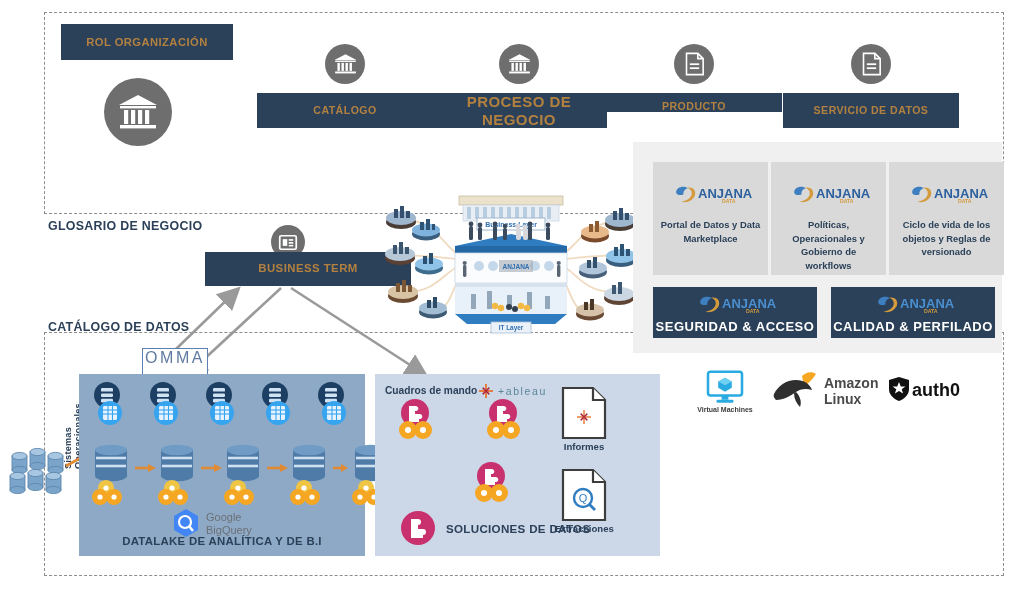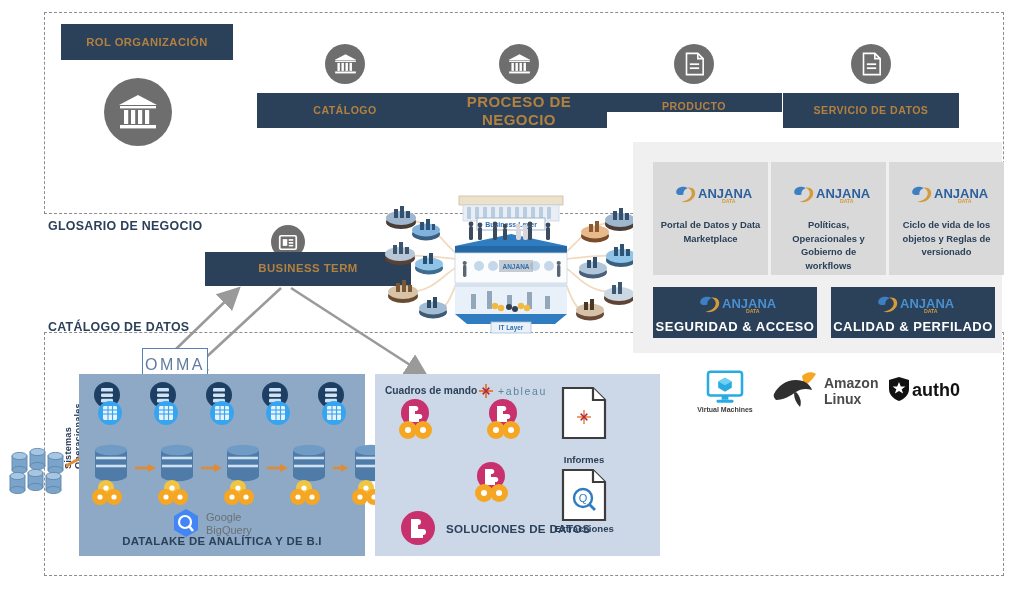--- a/index.html
+++ b/index.html
@@ -43,21 +43,21 @@
   #datalake{position:absolute;background:#8ea9c6;}
   #datalake .title{position:absolute;left:0;right:0;bottom:9px;text-align:center;
       color:#2b4059;font-weight:bold;font-size:11.4px;letter-spacing:.3px;}
   #solutions{position:absolute;background:#ccd7e8;}
 
   .vlabel{position:absolute;color:#2b4059;font-weight:bold;font-size:9.2px;
       writing-mode:vertical-rl;transform:rotate(180deg);letter-spacing:.2px;}
 
   
   #omma{position:absolute;border:1.7px solid #5b7fb0;background:#ffffff;
-      display:flex;align-items:center;justify-content:center;}
+      display:flex;align-items:flex-start;justify-content:center;}
   #omma .t{color:#5f7ba1;font-size:16px;letter-spacing:2.6px;}
 
   
   .techlogo{position:absolute;display:flex;flex-direction:column;align-items:center;}
   .techlogo .cap{font-size:7px;color:#3c3c3c;font-weight:bold;margin-top:2px;}
 
   
   .doccard{position:absolute;}
   .doccard .cap{position:absolute;left:50%;transform:translateX(-50%);
       white-space:nowrap;color:#2b4059;font-weight:bold;font-size:9.6px;}
@@ -787,21 +787,21 @@
       <path d="M32 2 v12 h12" fill="#fff" stroke="#3d3d3d" stroke-width="2.2"></path>
       <g transform="translate(23,31)">
         <rect x="-0.7" y="-7" width="1.4" height="14" fill="#e8762d"></rect>
         <rect x="-7" y="-0.7" width="14" height="1.4" fill="#e8762d"></rect>
         <rect x="-0.6" y="-4.6" width="1.2" height="9.2" fill="#5b879b" transform="rotate(45)"></rect>
         <rect x="-4.6" y="-0.6" width="9.2" height="1.2" fill="#5b879b" transform="rotate(45)"></rect>
         <rect x="-0.6" y="-4.6" width="1.2" height="9.2" fill="#c72035" transform="rotate(-45)"></rect>
         <rect x="-4.6" y="-0.6" width="9.2" height="1.2" fill="#c72035" transform="rotate(-45)"></rect>
       </g>
     </svg>
-    <div class="cap" style="top:68px;">Informes</div>
+    <div class="cap" style="top:55px;">Informes</div>
   </div>
 
   <div class="doccard" style="left:561px;top:468px;width:46px;height:70px;">
     <svg width="46" height="54" viewBox="0 0 46 54" aria-hidden="true">
       <path d="M2 2 h30 l12 12 v38 h-42 z" fill="#fff" stroke="#3d3d3d" stroke-width="2.2"></path>
       <path d="M32 2 v12 h12" fill="#fff" stroke="#3d3d3d" stroke-width="2.2"></path>
       <circle cx="22" cy="30" r="9" fill="none" stroke="#2f7cc0" stroke-width="2.4"></circle>
       <line x1="28" y1="36" x2="34" y2="42" stroke="#2f7cc0" stroke-width="2.8"></line>
       <text x="22" y="34" font-size="11" fill="#2f7cc0" text-anchor="middle" font-family="Liberation Sans, sans-serif">Q</text>
     </svg>

